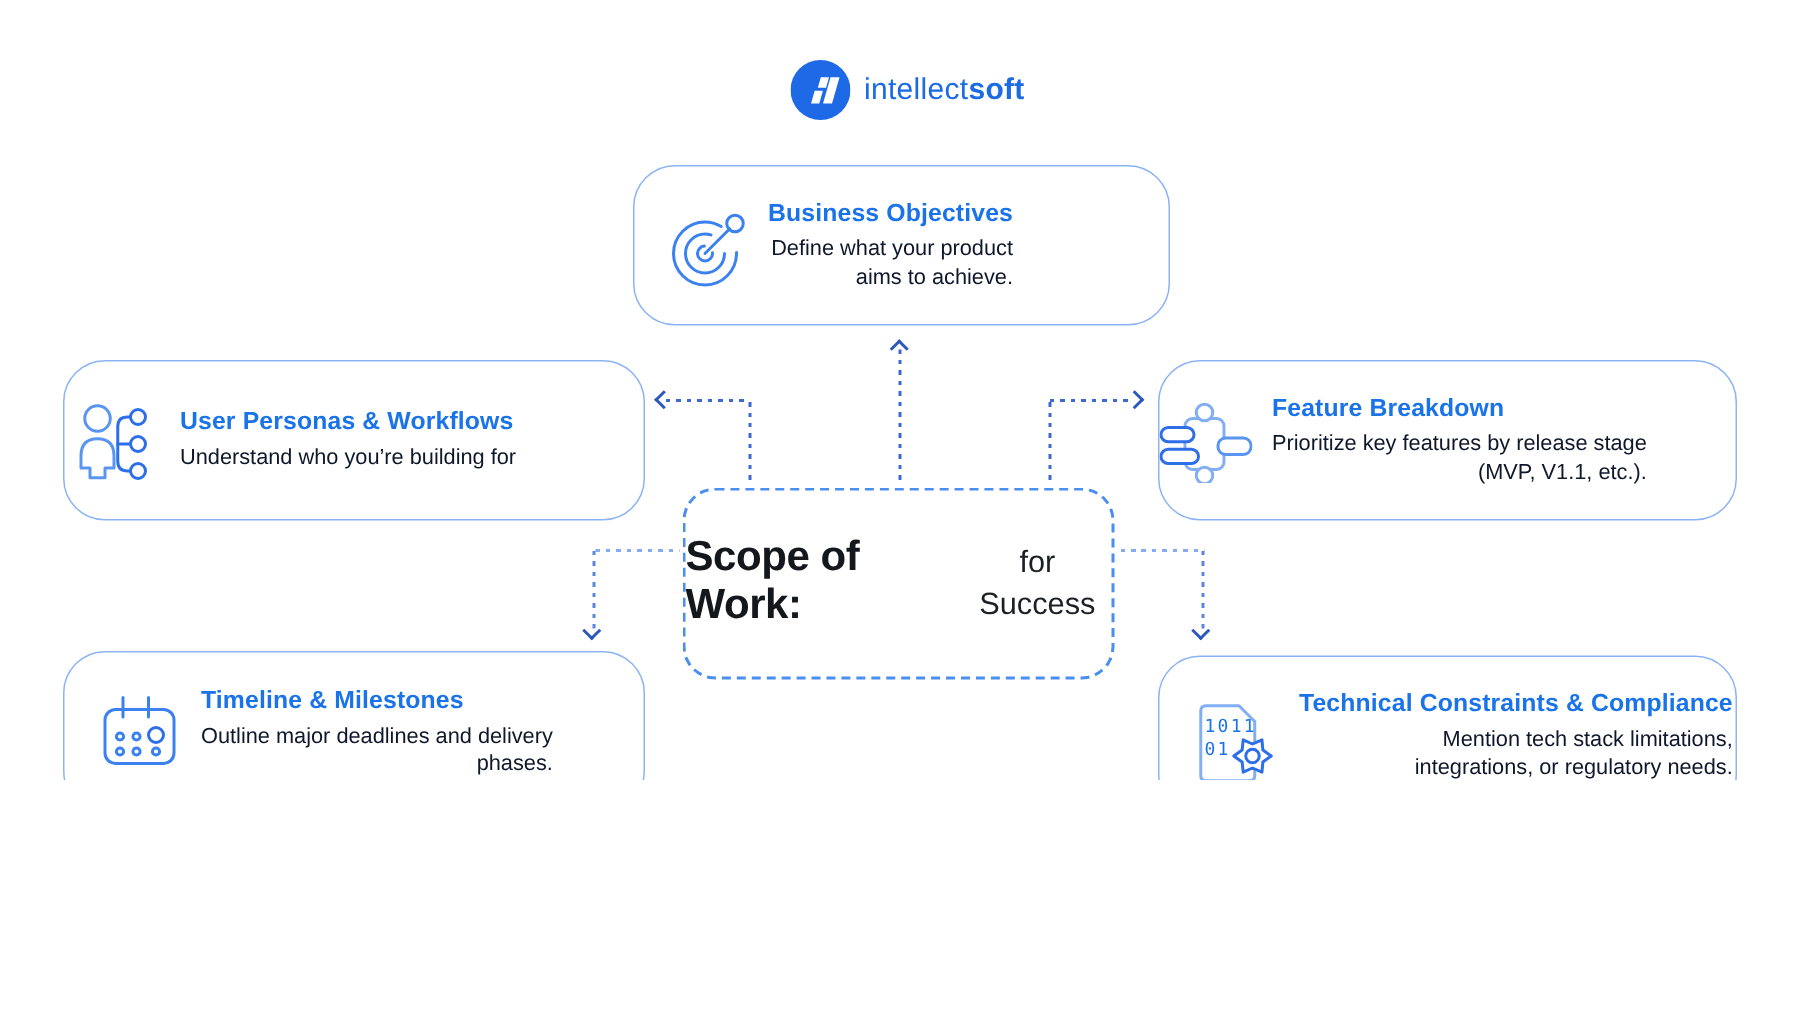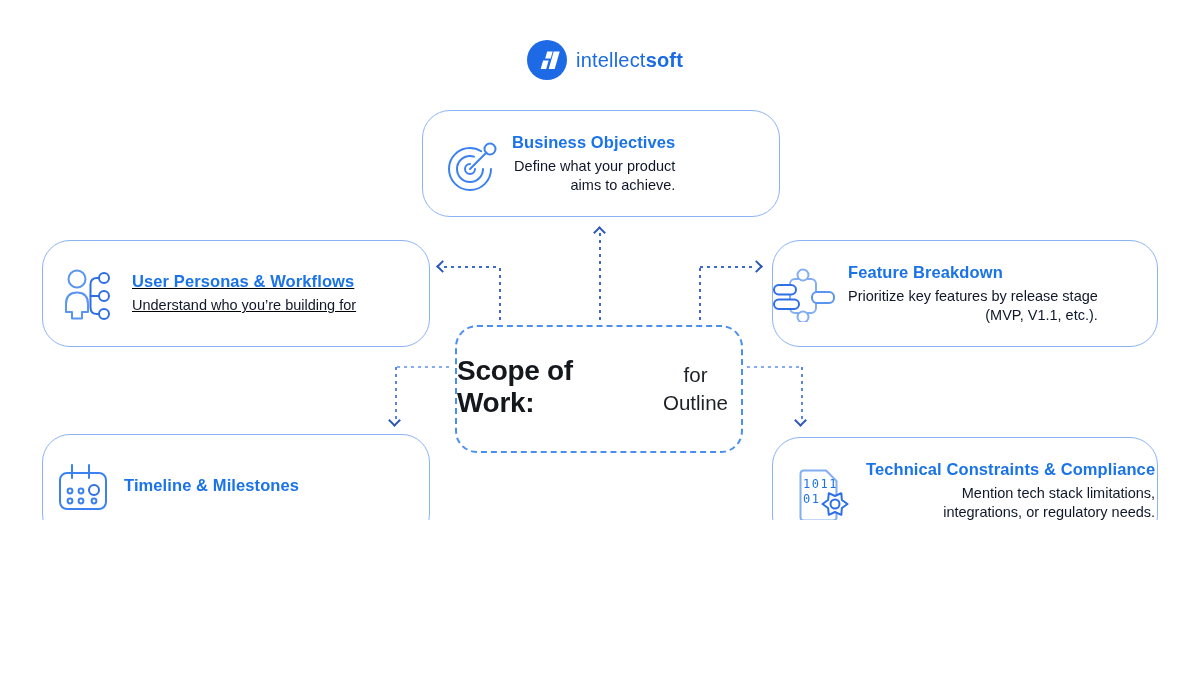--- a/index.html
+++ b/index.html
@@ -15,23 +15,23 @@
   
   .card { position:absolute; display:flex; align-items:center; background:#fff;
           border:1px solid #8cb4f4; border-radius:28px; }
   .card .icon-wrap { flex:0 0 auto; line-height:0; }
   .card .txt { margin-left:13px; }
   .card h3 { font-size:16.5px; font-weight:700; color:#1a73e8; letter-spacing:.1px;
              margin-bottom:5px; white-space:nowrap; }
   .card .desc { font-size:14.5px; line-height:1.27; color:#0f172a; white-space:nowrap;text-align:right; }
 
   .card-top    { left:422px; top:110px; width:358px; height:107px; padding-left:20px; }
-  .card-left   { left:42px;  top:240px; width:388px; height:107px; padding-left:20px;text-decoration:underline; }
+  .card-left   { left:42px;  top:240px; width:388px; height:107px; padding-left:8px; }
   .card-right  { left:772px; top:240px; width:386px; height:107px; }
-  .card-bleft  { left:42px;  top:434px; width:388px; height:108px; padding-left:12px; }
+  .card-bleft  { left:42px;  top:434px; width:388px; height:108px; padding-left:22px; }
   .card-bright { left:772px; top:437px; width:386px; height:107px; padding-left:18px; }
 
   
   .center-box { position:absolute; left:455px; top:325px; width:288px; height:128px;
                 border:2px dashed #4a8ff0; border-radius:22px; background:#fff;
                 display:flex; align-items:center; justify-content:center; }
   .center-box .title { font-size:28px; font-weight:800; color:#14171c; letter-spacing:-.3px; margin-bottom:4px; }
   .center-box .sub { font-size:20.5px; color:#1d2025; line-height:1.35; text-align:center; }
 
   
@@ -153,20 +153,24 @@
         <circle cx="15" cy="31" r="2.4"></circle>
         <circle cx="26" cy="31" r="2.4"></circle>
         <circle cx="39" cy="30" r="5" stroke="#2e6fe8"></circle>
         <circle cx="15" cy="41" r="2.4"></circle>
         <circle cx="26" cy="41" r="2.4"></circle>
         <circle cx="39" cy="41" r="2.4"></circle>
       </svg>
     </span>
     <div class="txt">
       <h3>Timeline &amp; Milestones</h3>
+      <div class="desc">
+        <div>Outline major deadlines and delivery</div>
+        <div>phases.</div>
+      </div>
     </div>
   </section>
 
   <section class="card card-bright">
     <span class="icon-wrap">
       <svg width="62" height="62" viewBox="0 0 62 62" fill="none" stroke-width="2" stroke-linecap="round" stroke-linejoin="round">
         <path d="M35,10.5 L45.5,21 V57 q0,3.5 -3.5,3.5 H13 q-3.5,0 -3.5,-3.5 V14 q0,-3.5 3.5,-3.5 H35 Z" stroke="#82aef3"></path>
         <text x="12" y="28" font-family="DejaVu Sans Mono, monospace" font-size="12" letter-spacing="1.5" fill="#1a73e8" stroke="none">1011</text>
         <text x="12" y="43" font-family="DejaVu Sans Mono, monospace" font-size="12" letter-spacing="1.5" fill="#1a73e8" stroke="none">01</text>
         <path d="M56.5,44 L50.9,48 L50.3,54.8 L44,52 L37.8,54.8 L37.1,48 L31.5,44 L37.1,40 L37.8,33.2 L44,36 L50.3,33.2 L50.9,40 Z" fill="#ffffff" stroke="#2e6fe8"></path>
@@ -178,21 +182,21 @@
       <div class="desc">
         <div>Mention tech stack limitations,</div>
         <div>integrations, or regulatory needs.</div>
       </div>
     </div>
   </section>
 
   <div class="center-box">
     <div class="title">Scope of Work:</div>
     <div class="sub">
-      <div>for Outline</div>
+      <div>for Success</div>
     </div>
   </div>
 
   <div class="dotv" style="left:599px; top:233px; height:88px;"></div>
   <i class="chev chev-up" style="left:595px; top:228px;"></i>
 
   <div class="doth" style="left:444px; top:266px; width:56px;"></div>
   <div class="dotv" style="left:499px; top:268px; height:55px;"></div>
   <i class="chev chev-left" style="left:438px; top:262px;"></i>
 

